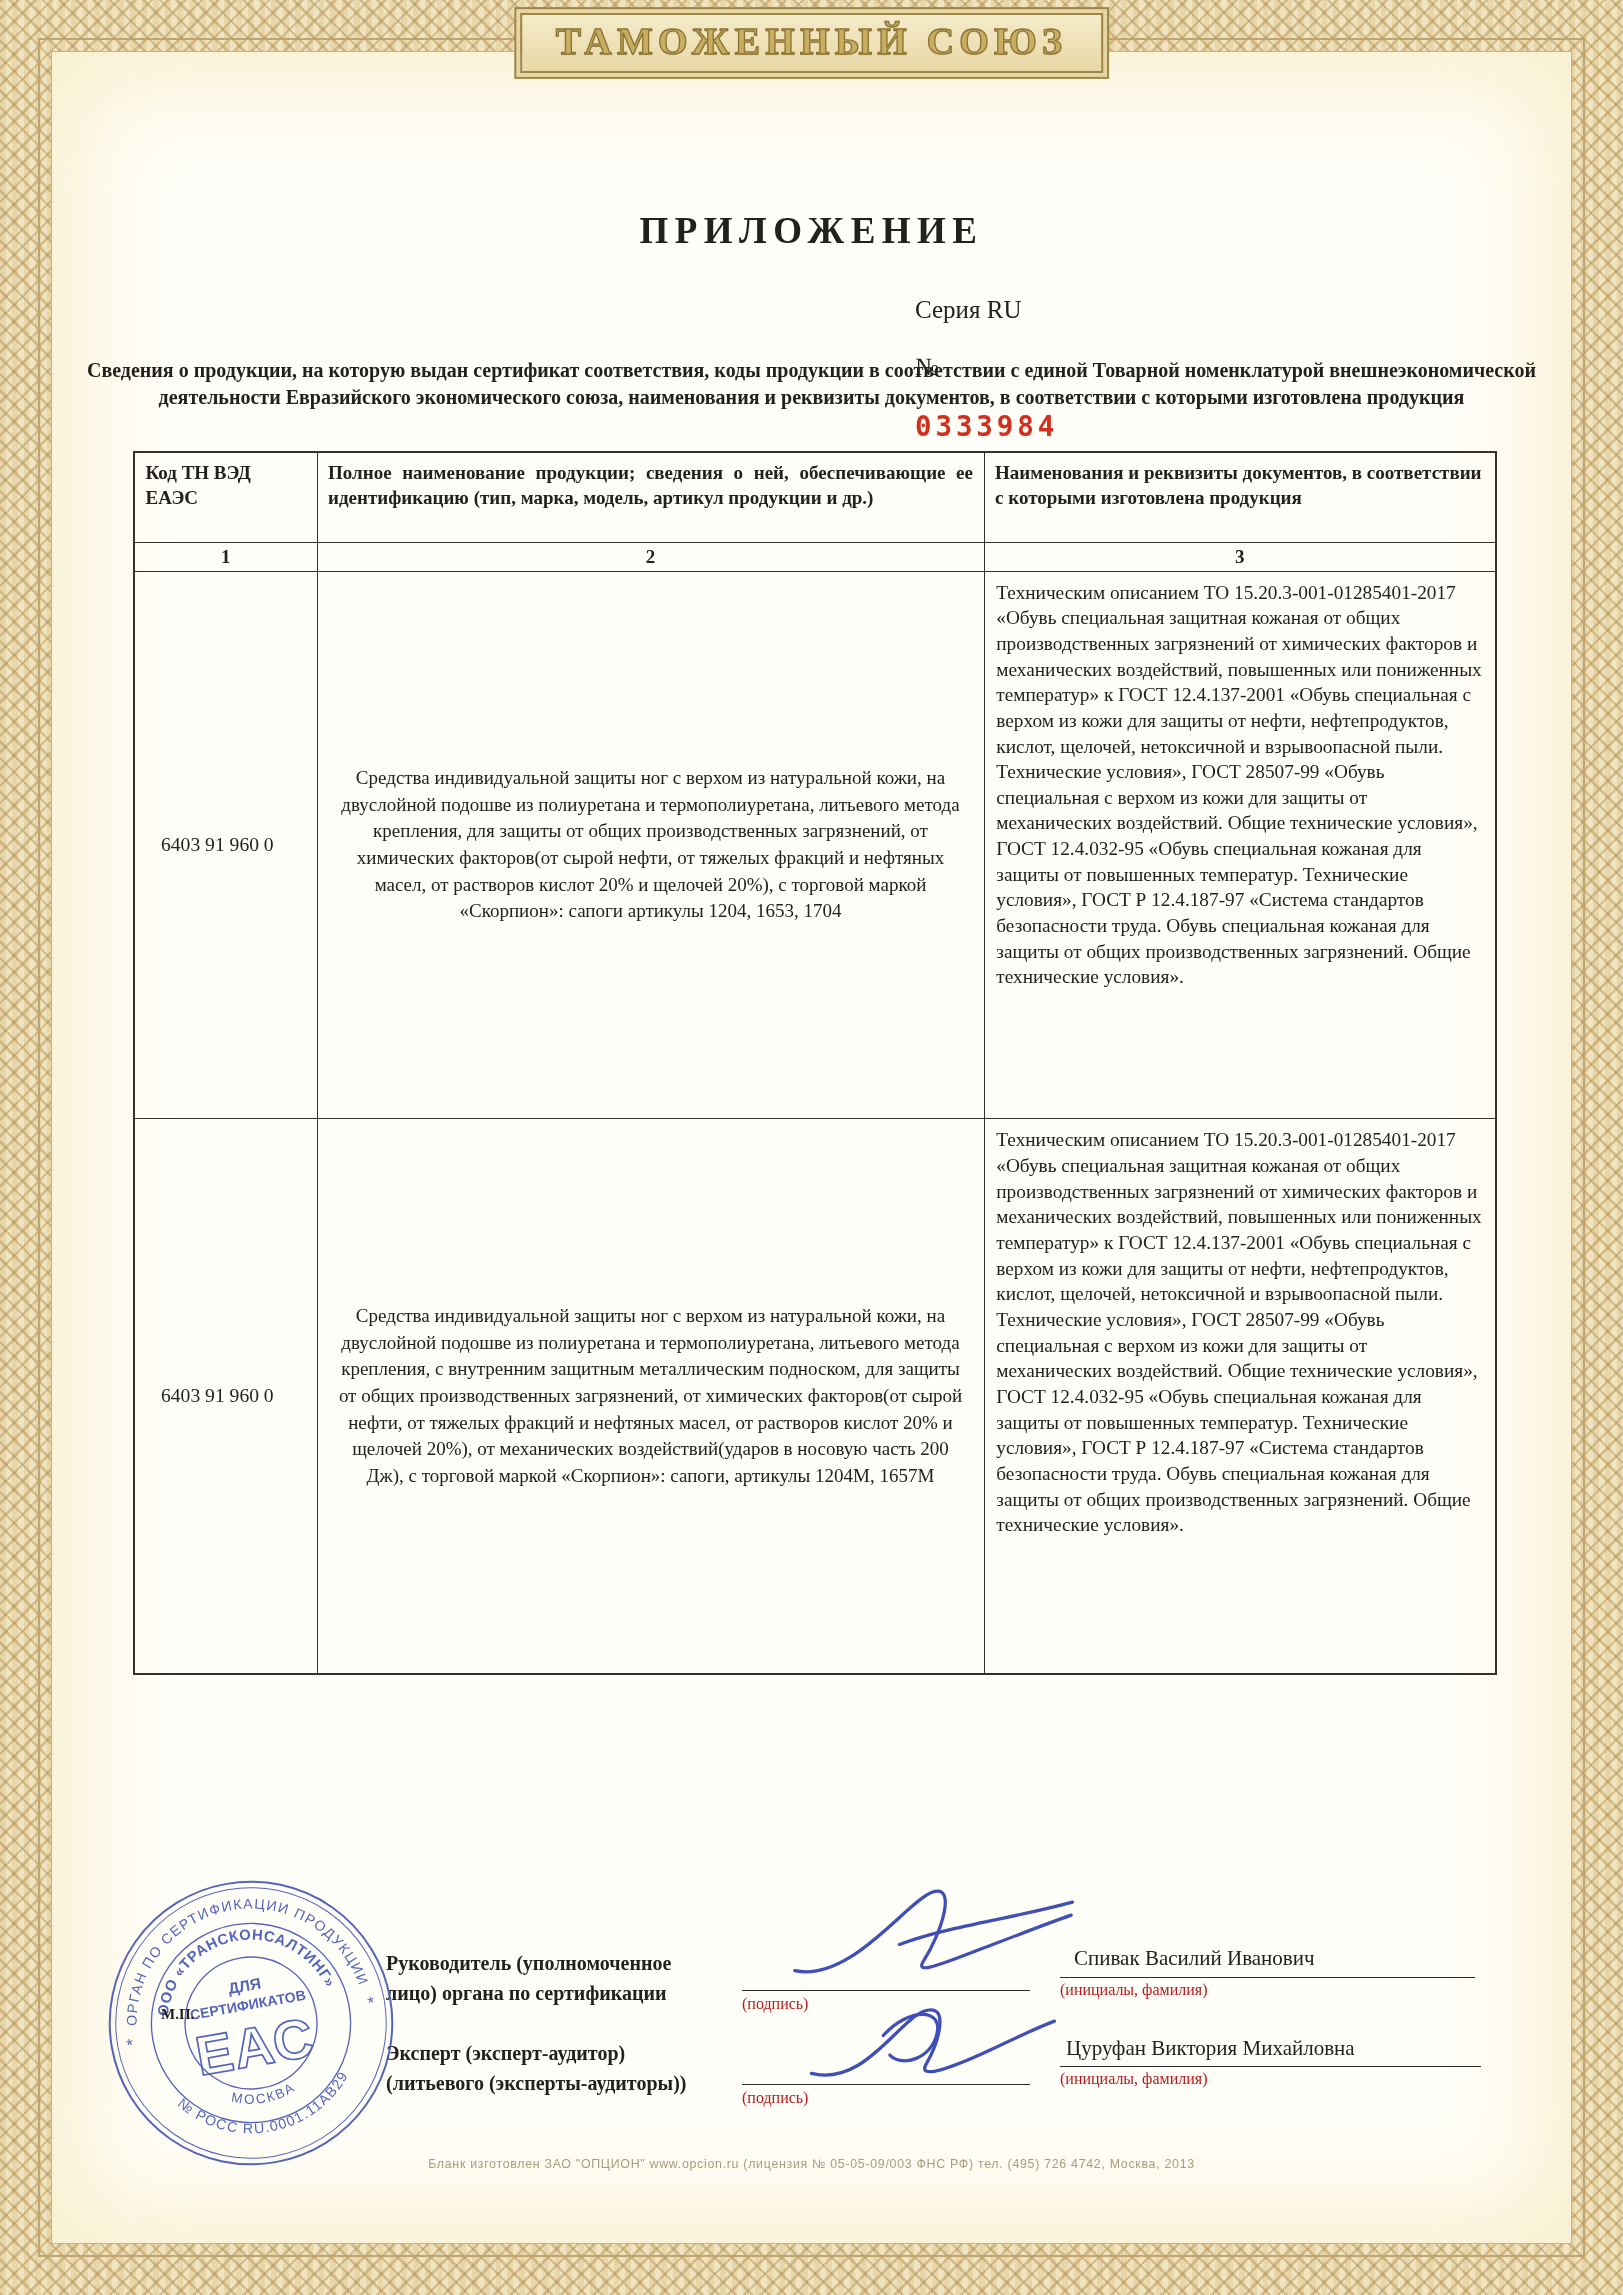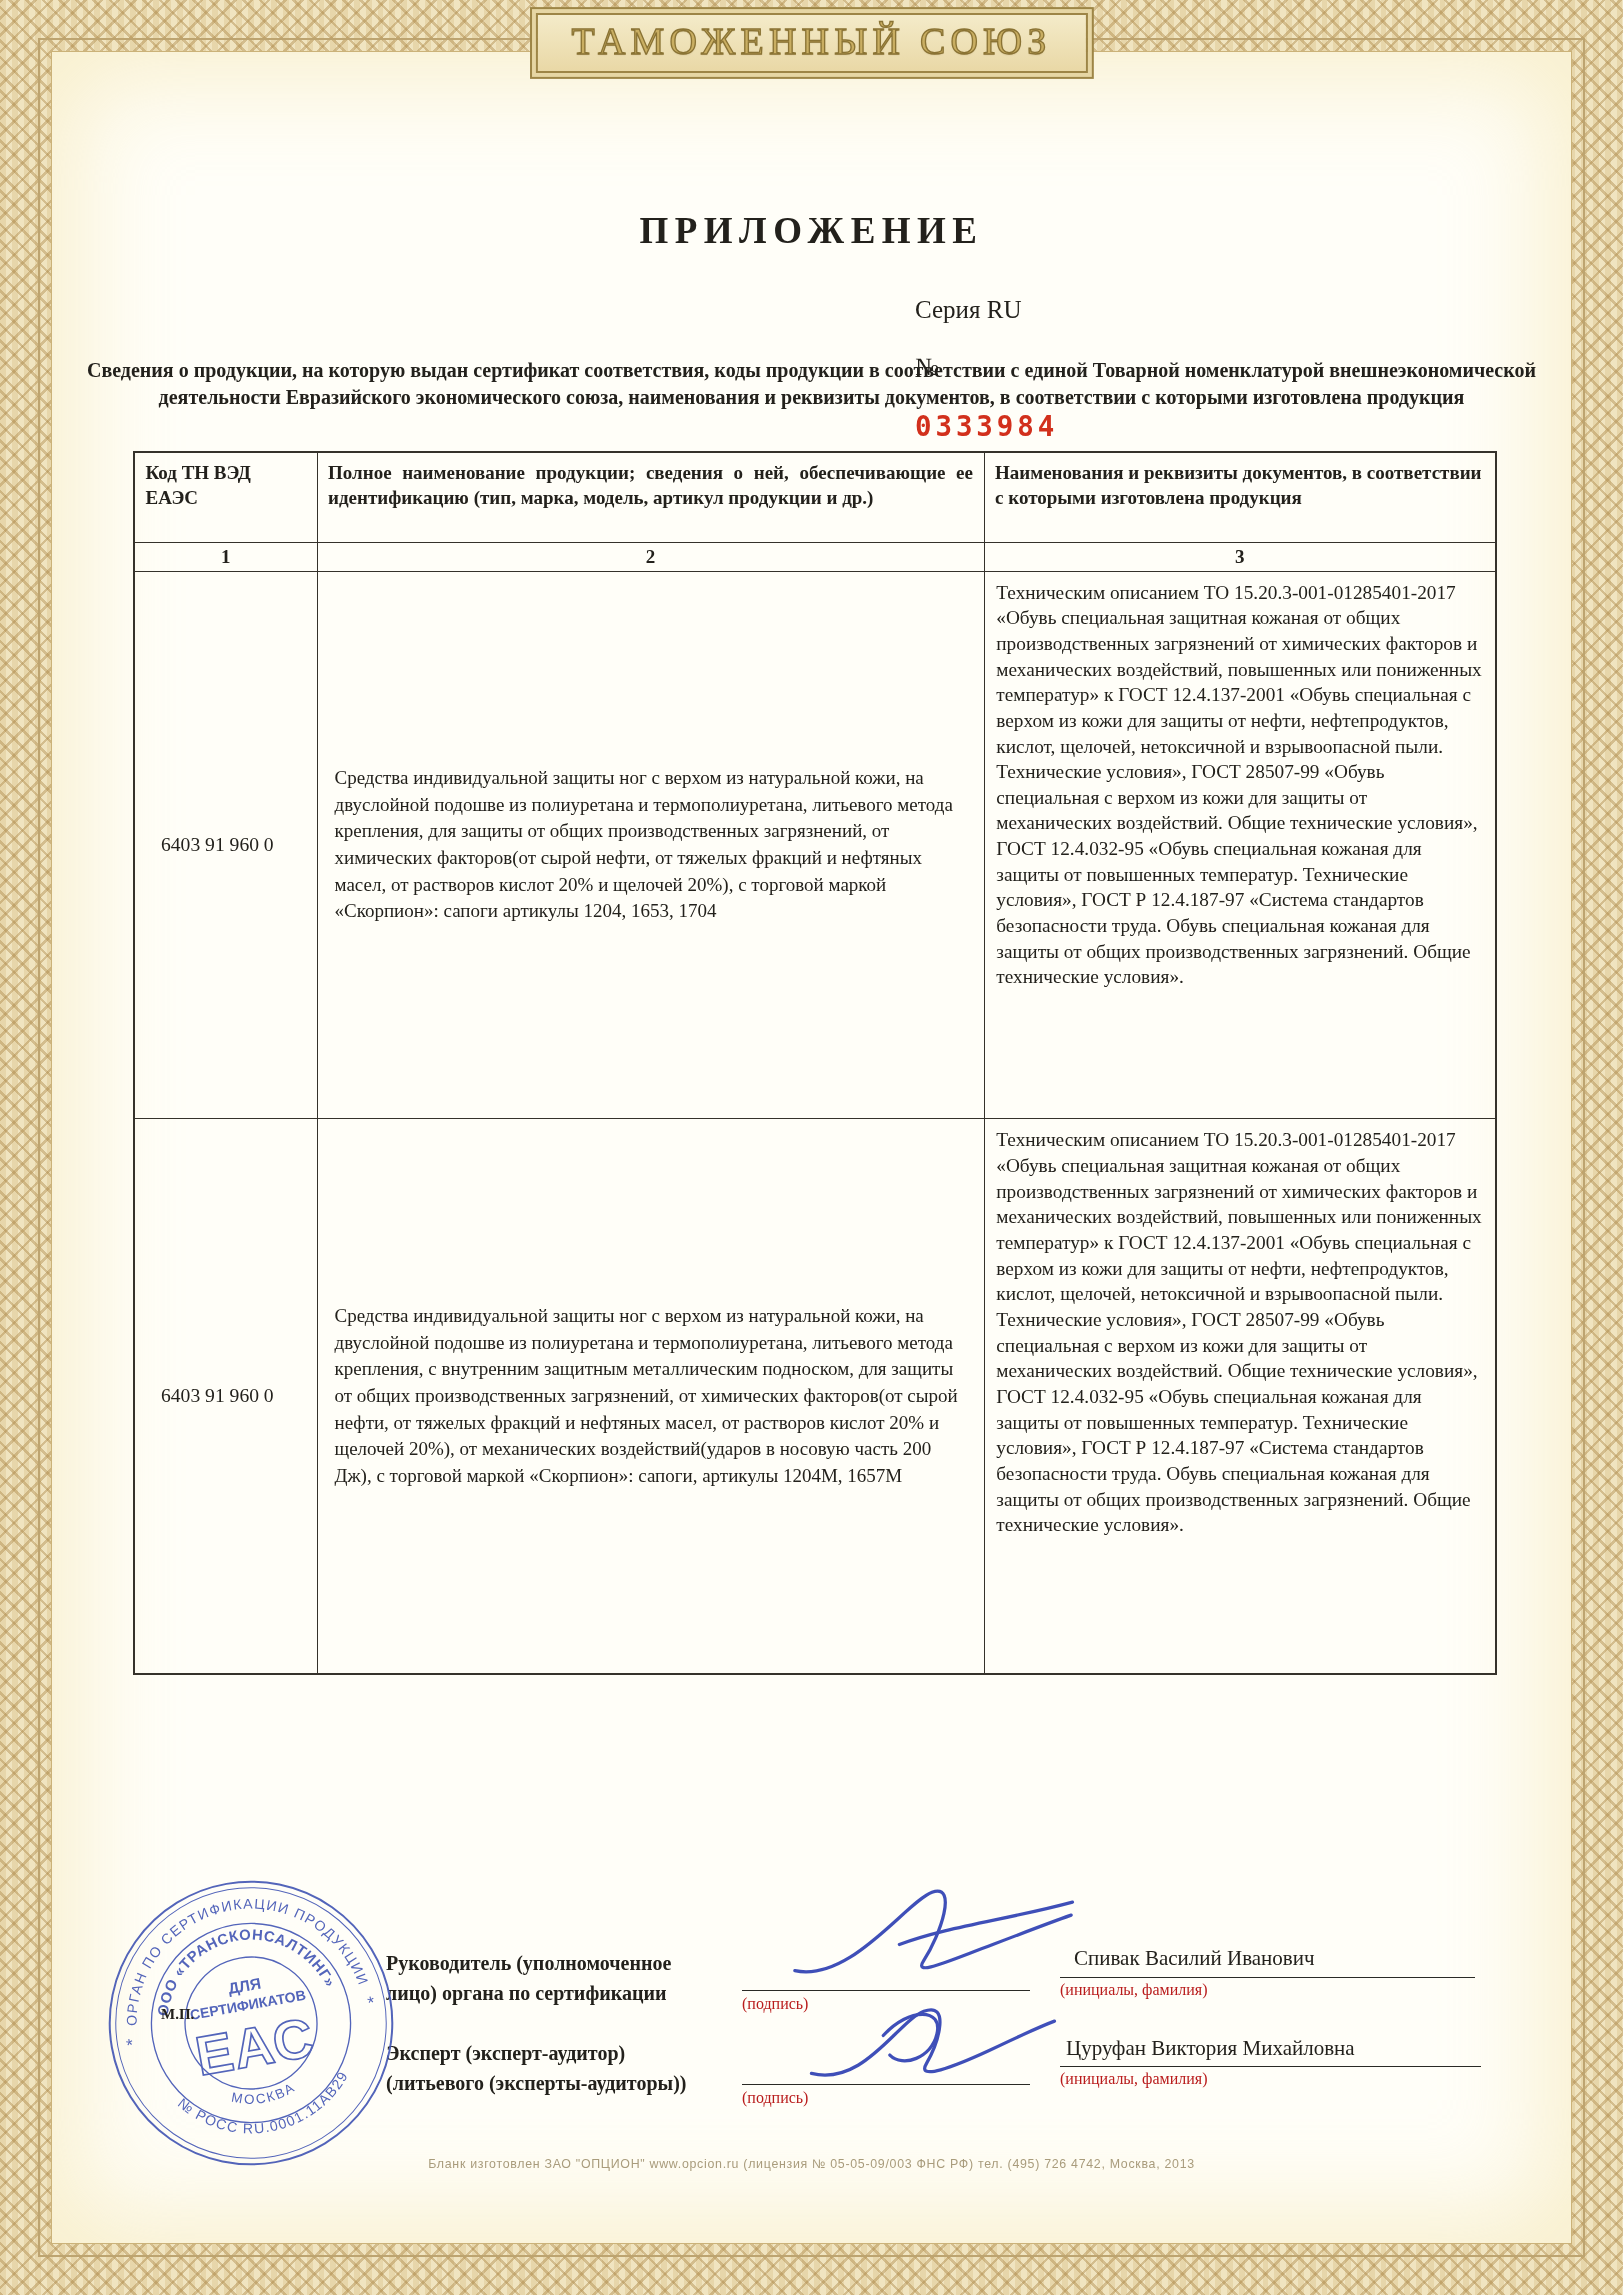--- a/index.html
+++ b/index.html
@@ -33,21 +33,21 @@
   }
   .content{position:absolute;inset:0;}
 
   
   .banner{
     position:absolute;top:13px;left:50%;transform:translateX(-50%);
     padding:3.9px 34px 7.9px;
     background:linear-gradient(#f4ebc9,#e9d8a6);
     border:2px solid #9d8546;
     box-shadow:0 0 0 3.9px #e6d6a4, 0 0 0 5.9px #9d8546;
-    font-weight:normal;font-size:38px;letter-spacing:5.2px;
+    font-weight:bold;font-size:38px;letter-spacing:5.2px;
     color:#c9ae62;
     -webkit-text-stroke:1.3px #8a7334;
     text-shadow:0 1.3px 1.3px rgba(120,95,40,.35);
     white-space:nowrap;
   }
 
   .doc-title{
     position:absolute;top:165px;left:0;right:0;
     text-align:center;font-weight:bold;font-size:37px;letter-spacing:6.5px;margin-top:44px;
   }
@@ -85,21 +85,21 @@
     padding:6.5px 10.5px;
     font-size:19px;line-height:1.32;
     vertical-align:top;
   }
   .ptable th{font-weight:bold;text-align:left;height:76px;}
   th.h2{text-align:justify;}
   .numrow td{height:13px;text-align:center;font-weight:bold;padding:1.3px;}
   tr.prow1 td{height:531px;}
   tr.prow2 td{height:538px;}
   td.code{vertical-align:middle;font-size:19.6px;padding-left:26px;}
-  td.desc{vertical-align:middle;text-align:left;padding:0 17px;line-height:1.4;}
+  td.desc{vertical-align:middle;text-align:center;padding:0 17px;line-height:1.4;}
   td.docs{vertical-align:top;padding:7.9px 11.8px;line-height:1.33;font-size:19.3px;}
 
   
   .lbl{position:absolute;font-weight:bold;font-size:20px;line-height:1.5;}
   .name{position:absolute;font-size:21px;white-space:nowrap;}
   .uline{position:absolute;border-top:1.3px solid #2a2a26;}
   .caption{position:absolute;font-size:16px;color:#b91c1c;}
   .mp{position:absolute;left:161px;top:2006px;font-weight:bold;font-size:15px;z-index:3;}
 
   .stamp{

